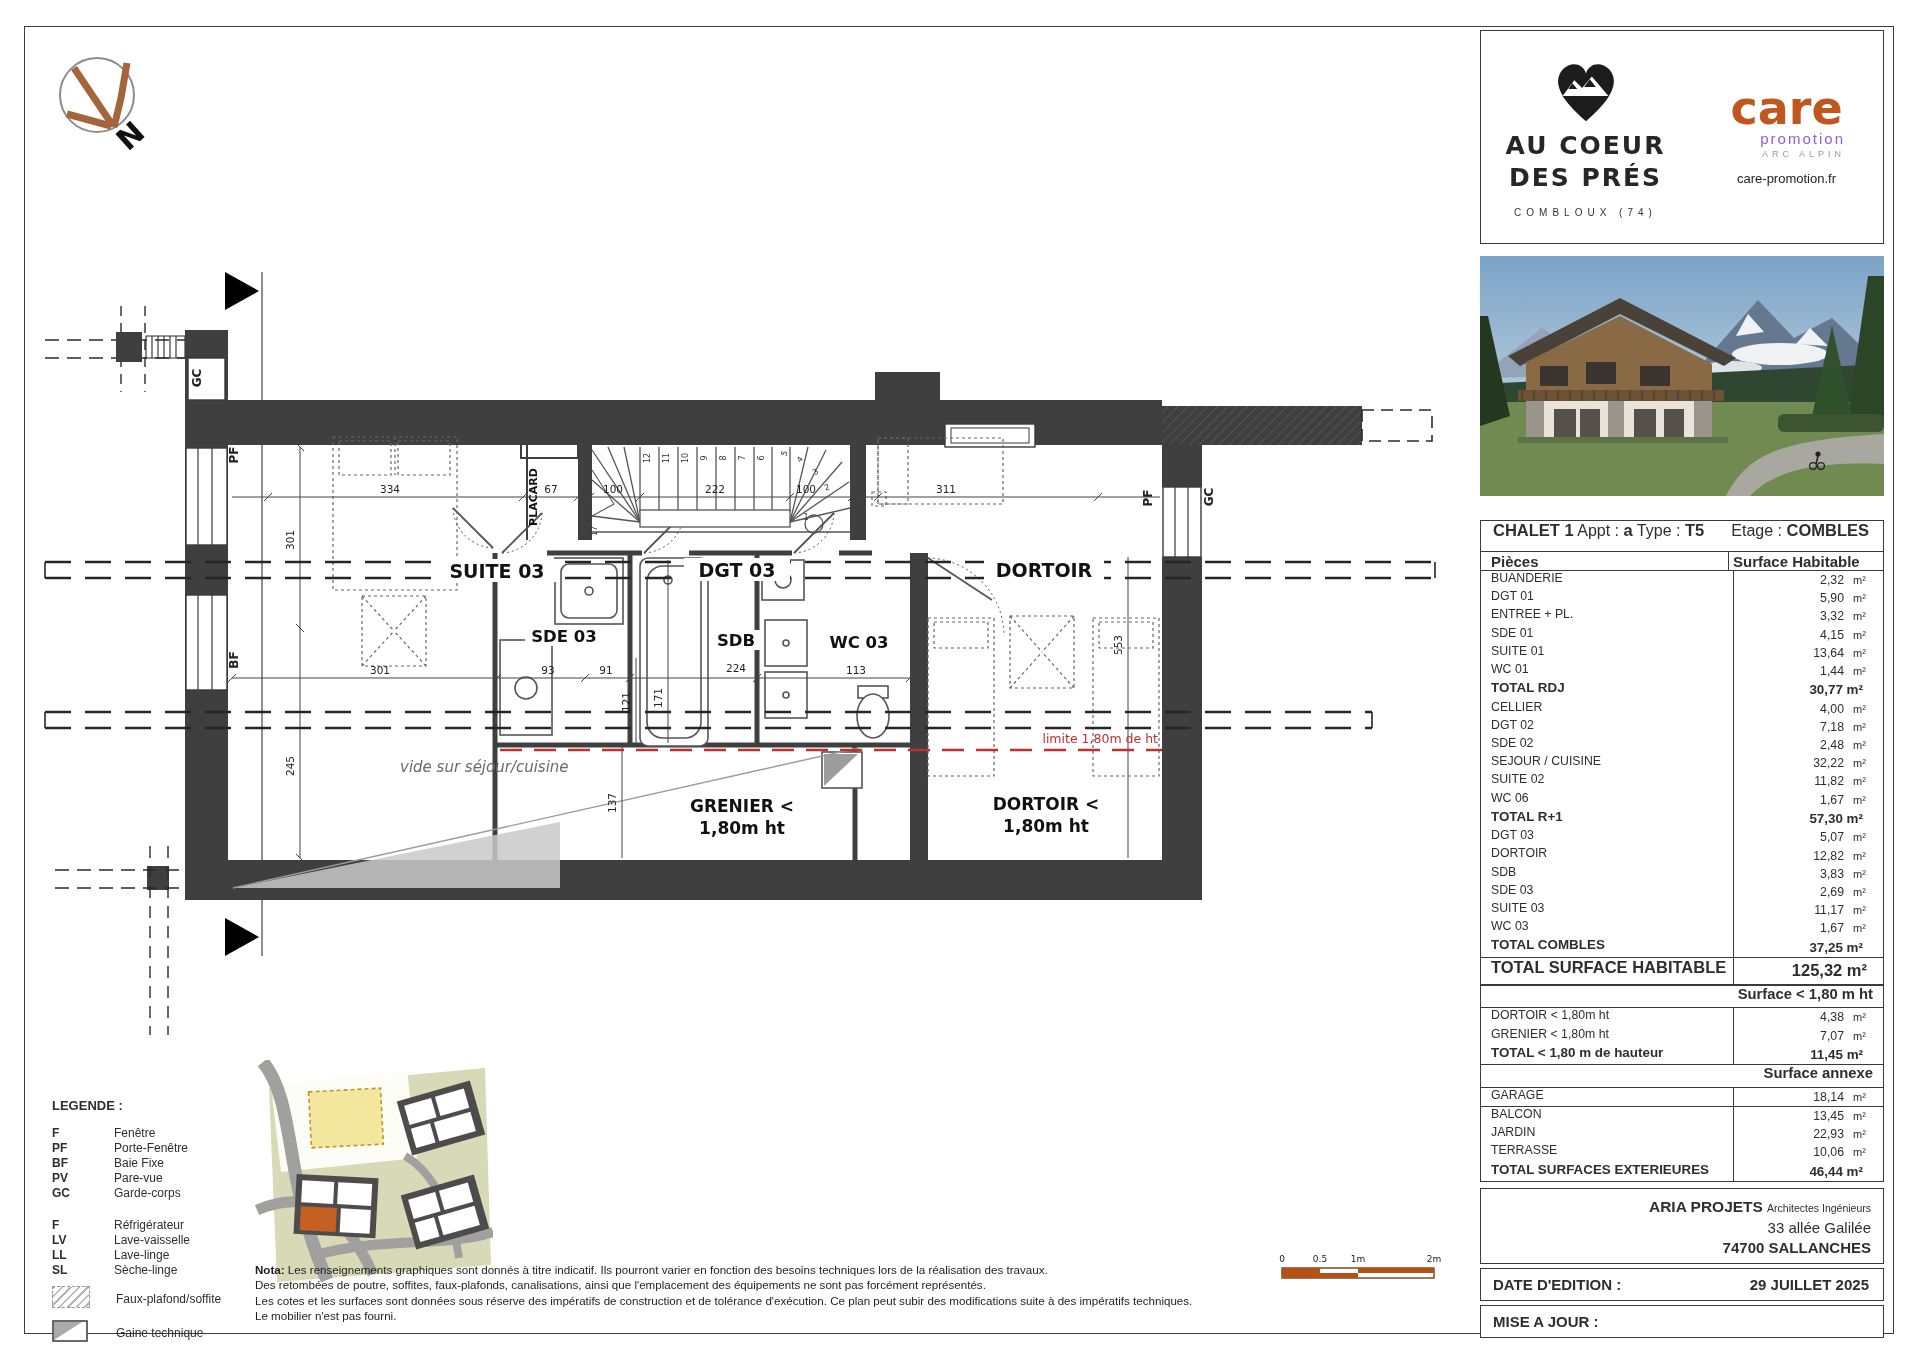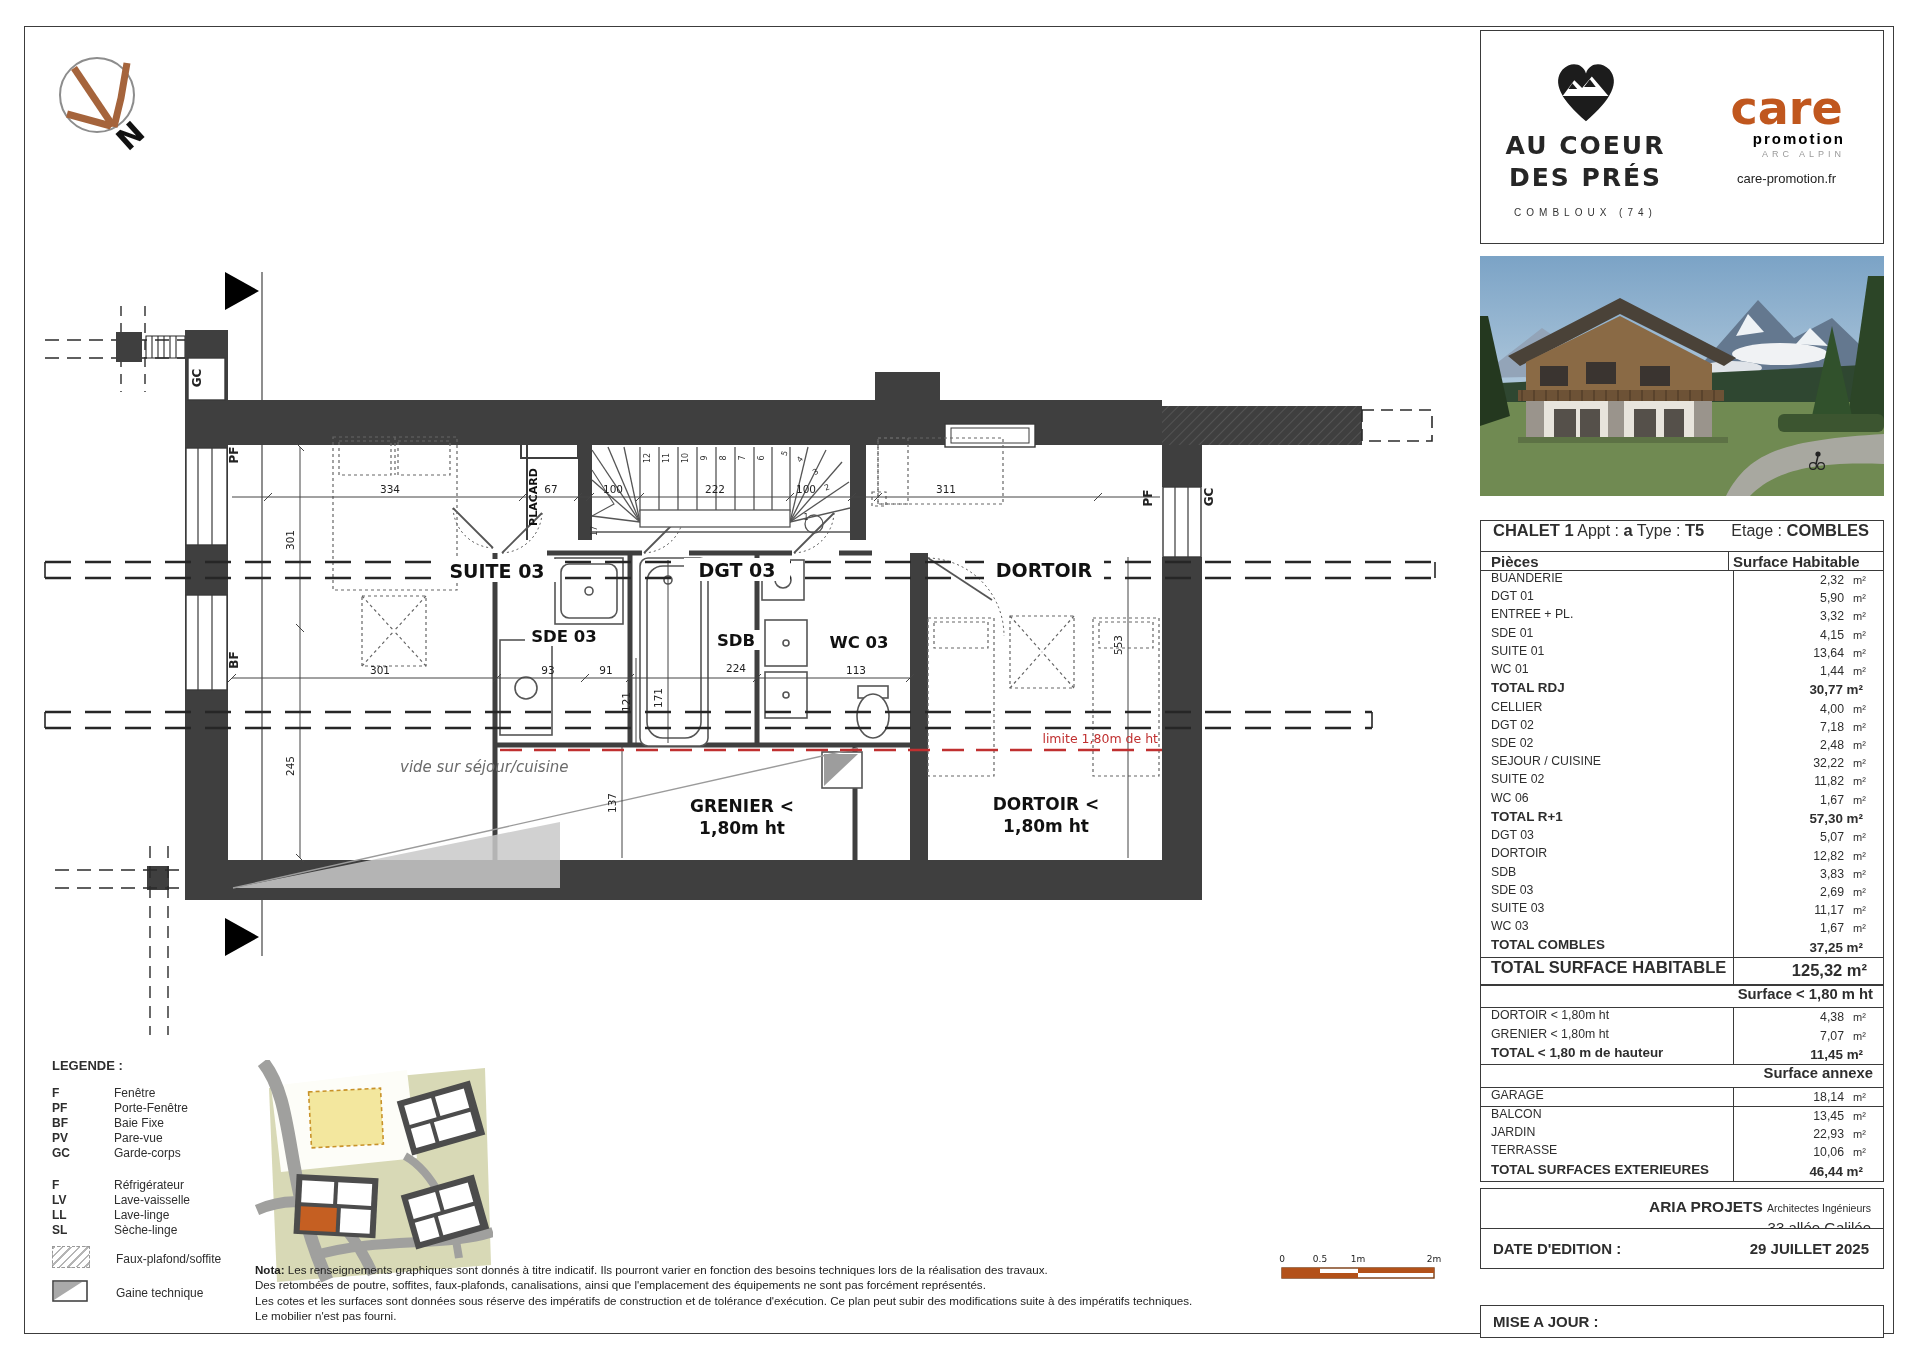--- a/index.html
+++ b/index.html
@@ -9,21 +9,21 @@
   
   .sheet-frame{left:24px;top:26px;width:1868px;height:1306px;border:1.5px solid #3c3c3c;}
   
   .pbox{left:1480px;width:404px;border:1.5px solid #3a3a3a;background:#fff;box-sizing:border-box;}
   .logo-box{top:30px;height:214px;display:flex;align-items:center;}
   .logo-left{width:52%;text-align:center;}
   .logo-right{width:48%;text-align:center;}
   .project-name{font-size:25px;font-weight:bold;letter-spacing:2px;color:#262626;line-height:1.25;font-family:"DejaVu Sans",sans-serif;}
   .project-loc{font-size:10px;letter-spacing:5px;margin-top:14px;color:#333;}
   .care-word{font-size:46px;font-weight:800;color:#c0571e;letter-spacing:0px;line-height:.9;font-family:"DejaVu Sans",sans-serif;}
-  .care-sub{font-size:15px;font-weight:bold;color:#000000;letter-spacing:2px;text-align:right;padding-right:38px;}
+  .care-sub{font-size:15px;font-weight:normal;color:#8b5cf6;letter-spacing:2px;text-align:right;padding-right:38px;}
   .care-region{font-size:9px;letter-spacing:4px;color:#9a9a9a;text-align:right;padding-right:38px;margin-top:2px;}
   .care-url{font-size:13px;color:#222;margin-top:12px;}
   .photo-box{top:256px;height:240px;left:1480px;width:404px;}
   
   .tb-header{top:505px;height:42px;display:flex;font-size:16px;margin-top:15px;}
   .tb-header .lft{padding-left:12px;flex:1;}
   .tb-header .rgt{padding-right:14px;}
   .tb-header b{font-size:16.5px;}
   .table-box{top:551px;height:631px;display:flex;flex-direction:column;font-size:12.3px;}
   .thead{display:flex;align-items:center;height:30px;font-weight:bold;font-size:15px;border-bottom:1.6px solid #3a3a3a;}
@@ -44,28 +44,28 @@
   
   .aria-box{top:1188px;height:76px;display:flex;}
   .aria-left{width:200px;position:relative;text-align:center;padding-top:6px;}
   .aria-word{font-size:36px;font-weight:800;letter-spacing:3px;color:#1d1d1d;position:relative;font-family:"DejaVu Sans",sans-serif;line-height:1;}
   .aria-dot{position:absolute;width:9px;height:9px;border-radius:50%;background:#9aa82e;top:-4px;left:59%;}
   .aria-arch{font-size:10px;letter-spacing:3px;color:#9aa82e;font-weight:bold;margin-top:-2px;text-align:right;padding-right:18px;}
   .aria-url{font-size:9.5px;letter-spacing:2px;color:#555;margin-top:2px;text-align:right;padding-right:28px;}
   .aria-right{flex:1;text-align:right;padding:8px 12px 0 0;font-size:15px;line-height:1.35;}
   .aria-right .firm{font-weight:bold;font-size:15.5px;}
   .aria-right .firmsub{font-size:10.5px;font-weight:normal;}
-  .date-box{top:1228px;height:41px;display:flex;align-items:center;font-weight:bold;font-size:15px;}
+  .date-box{top:1268px;height:33px;display:flex;align-items:center;font-weight:bold;font-size:15px;}
   .date-box .lft{flex:1;padding-left:12px;}
   .date-box .rgt{padding-right:14px;}
   .mise-box{top:1305px;height:33px;display:flex;align-items:center;font-weight:bold;font-size:15px;}
   .mise-box .lft{padding-left:12px;}
   
   .legend{left:52px;top:1058px;width:200px;font-size:12px;}
-  .legend .ltitle{font-weight:bold;font-size:13px;margin-bottom:12px;}
+  .legend .ltitle{font-weight:bold;font-size:13px;margin-bottom:12px;margin-top:40px;}
   .lrow{display:flex;height:15.2px;align-items:center;}
   .lrow .abbr{width:62px;font-weight:bold;}
   .lgap{height:16px;}
   .symrow{display:flex;align-items:center;margin-top:8px;height:26px;}
   .symrow .sw{width:40px;margin-right:24px;}
   .hatch{width:36px;height:20px;border:1px dashed #999;
      background:repeating-linear-gradient(135deg,#b5b5b5 0 1.5px,transparent 1.5px 6px);}
   
   .nota{left:255px;top:1262px;width:1010px;font-size:11.6px;line-height:1.32;color:#1e1e1e;}
   .nota b{font-weight:bold;}

